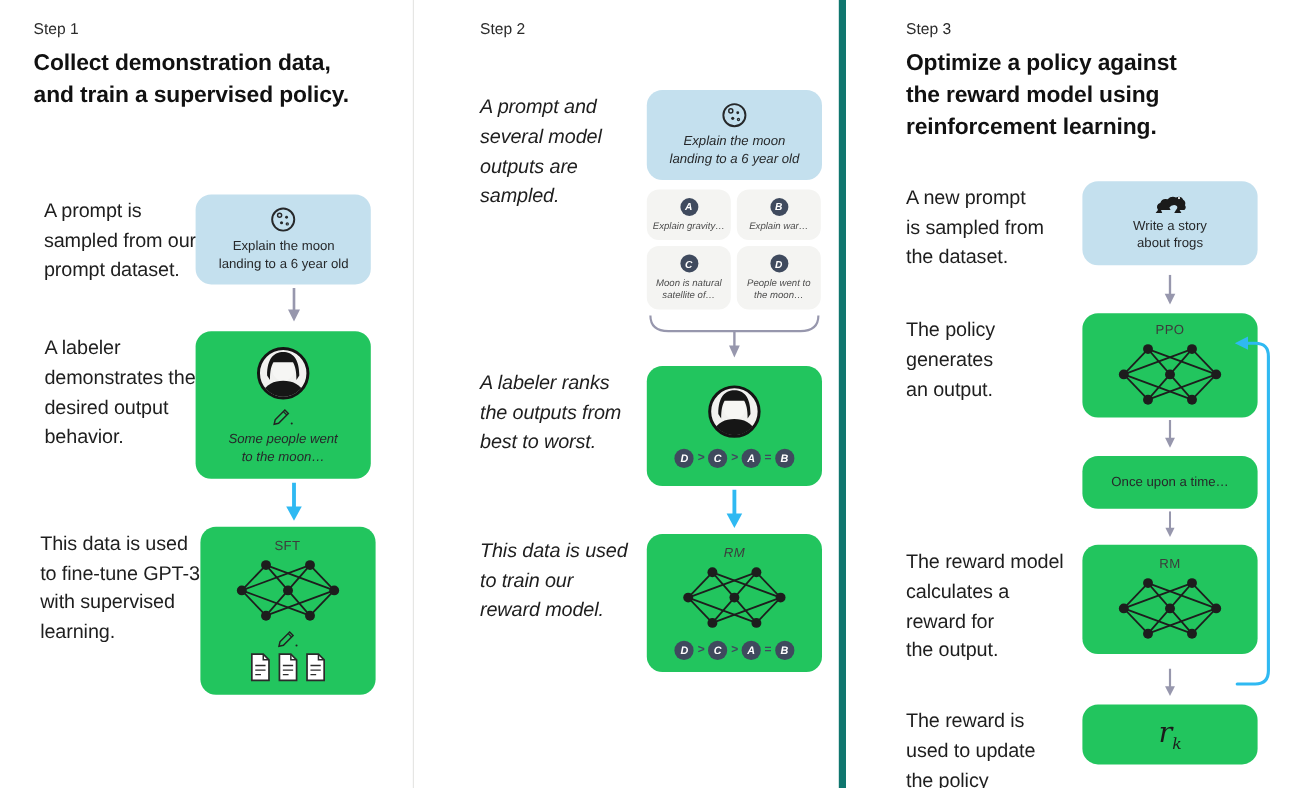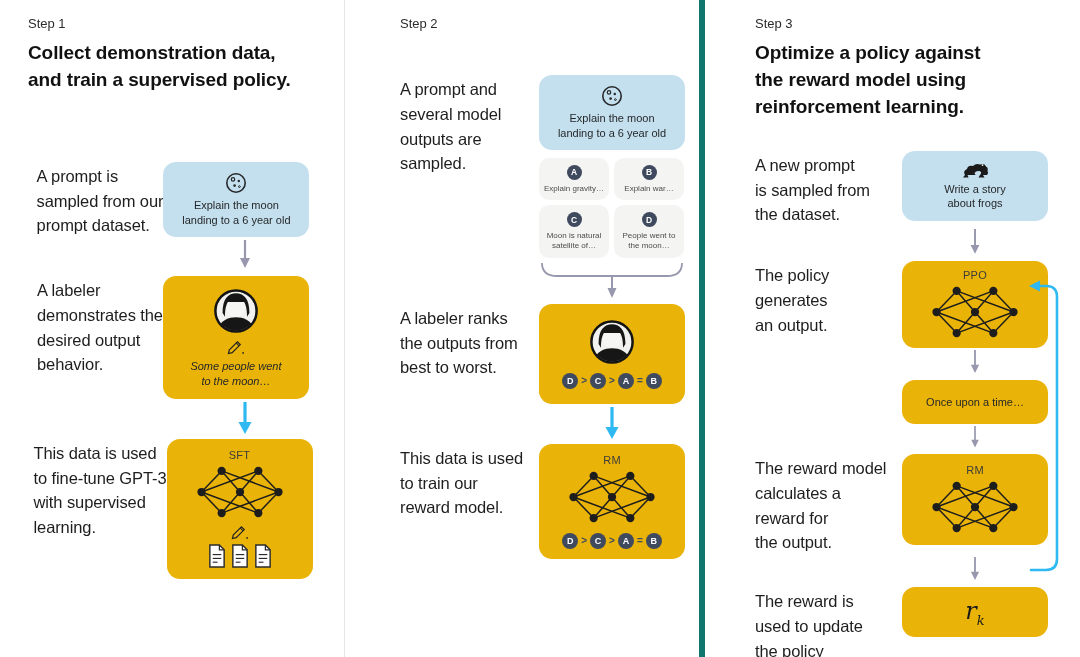--- a/index.html
+++ b/index.html
@@ -16,34 +16,34 @@
   .col-1{width:345px;padding-left:28px;padding-right:26px;border-right:1px solid #e6e6e4;}
   .col-2{width:360px;padding-left:55px;padding-right:14px;border-right:6px solid #0f766e;}
   .col-3{width:375px;padding-left:50px;padding-right:32px;}
   .step-label{font-size:13px;color:#2b2b2b;margin-top:4px;}
   h2.heading{
     font-size:19px;line-height:1.42;font-weight:bold;color:#111;
     margin:9px 0 0 0;white-space:pre-line;letter-spacing:-0.1px;
   }
   .rows{display:flex;flex-direction:column;}
   .col-1 .rows{margin-top:68px;align-items:center;}
-  .col-2 .rows{margin-top:44px;}
+  .col-2 .rows{margin-top:44px;font-style:italic;}
   .col-3 .rows{margin-top:30px;}
   .row{display:flex;align-items:flex-start;}
   .row .text{
     flex:1;font-size:16.5px;line-height:1.5;color:#1e1e1e;
     white-space:pre-line;letter-spacing:-0.1px;padding-top:2px;
   }
   .fig{width:146px;display:flex;flex-direction:column;align-items:center;}
   .arrow-row{width:146px;margin-left:auto;display:flex;justify-content:center;}
   
   .box{box-sizing:border-box;width:146px;border-radius:13px;
        display:flex;flex-direction:column;align-items:center;justify-content:center;}
   .box.blue{background:#c4e0ee;min-height:70px;padding:9px 8px;}
-  .box.grey{background:#eab308;}
+  .box.grey{background:#22c55e;}
   .box-text{font-size:11px;line-height:1.35;color:#26282a;text-align:center;white-space:pre-line;margin-top:3px;}
   .box-label{font-size:11px;color:#3c3c3c;letter-spacing:0.3px;}
   .labeler-box{min-height:120px;padding:12px 10px 10px;font-style:italic;}
   .sft-box{min-height:135px;padding:10px 8px;}
   .rank-box{min-height:100px;padding:12px 8px;}
   .rm2-box{min-height:108px;padding:10px 8px;}
   .ppo-box{min-height:78px;padding:8px;}
   .once-box{min-height:44px;padding:8px;}
   .rm3-box{min-height:80px;padding:10px;}
   .rk-box{min-height:50px;padding:6px;}

